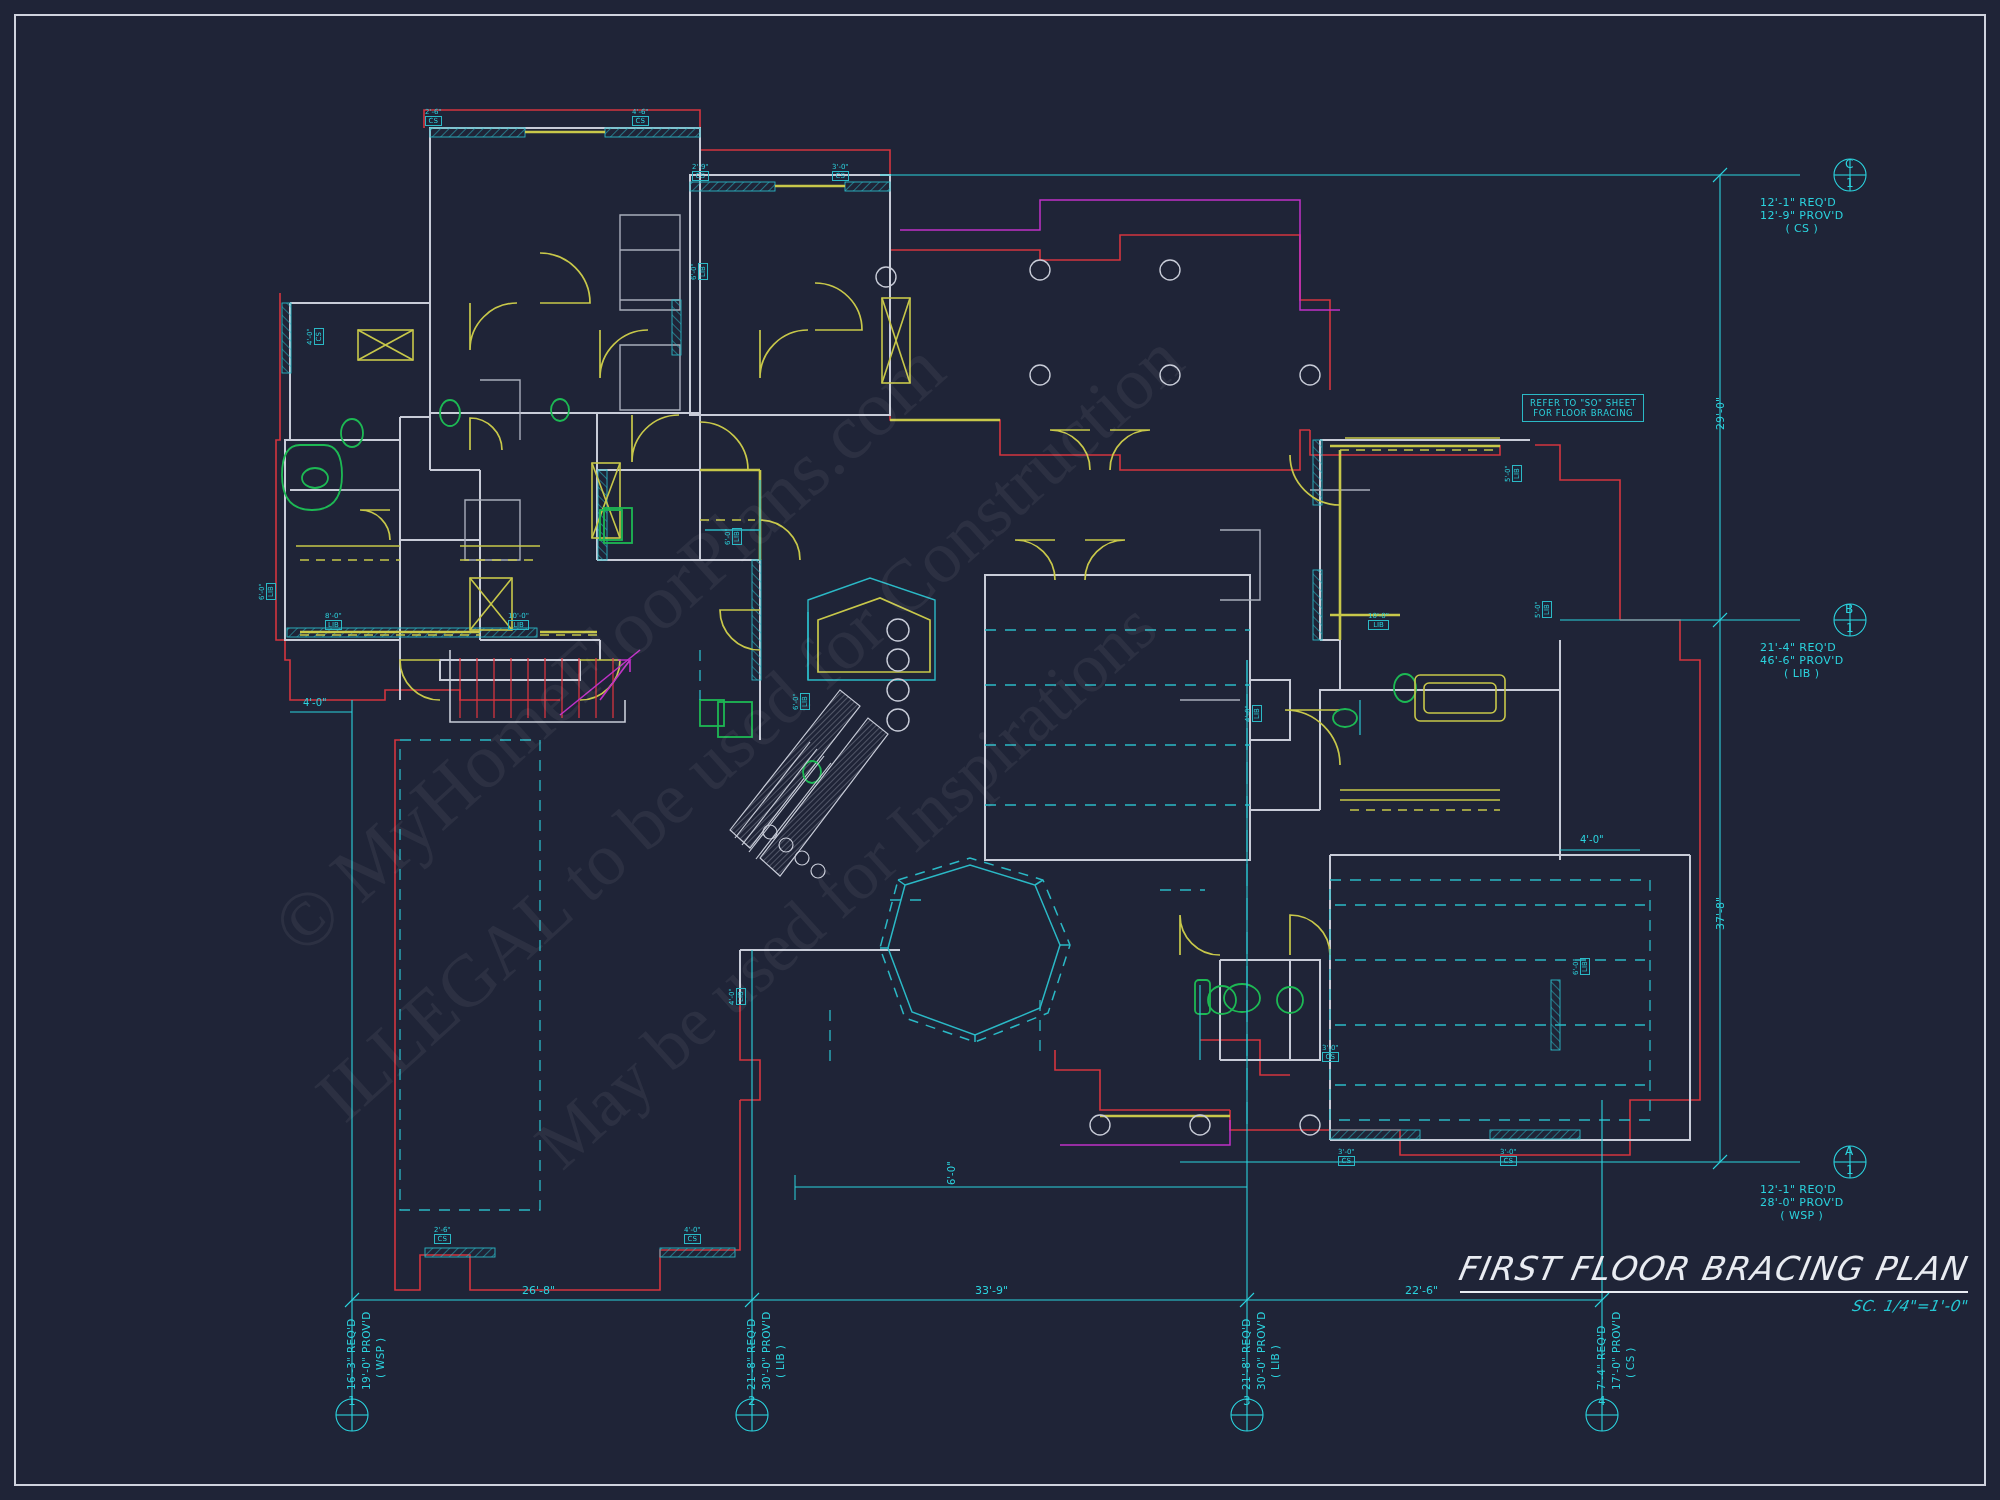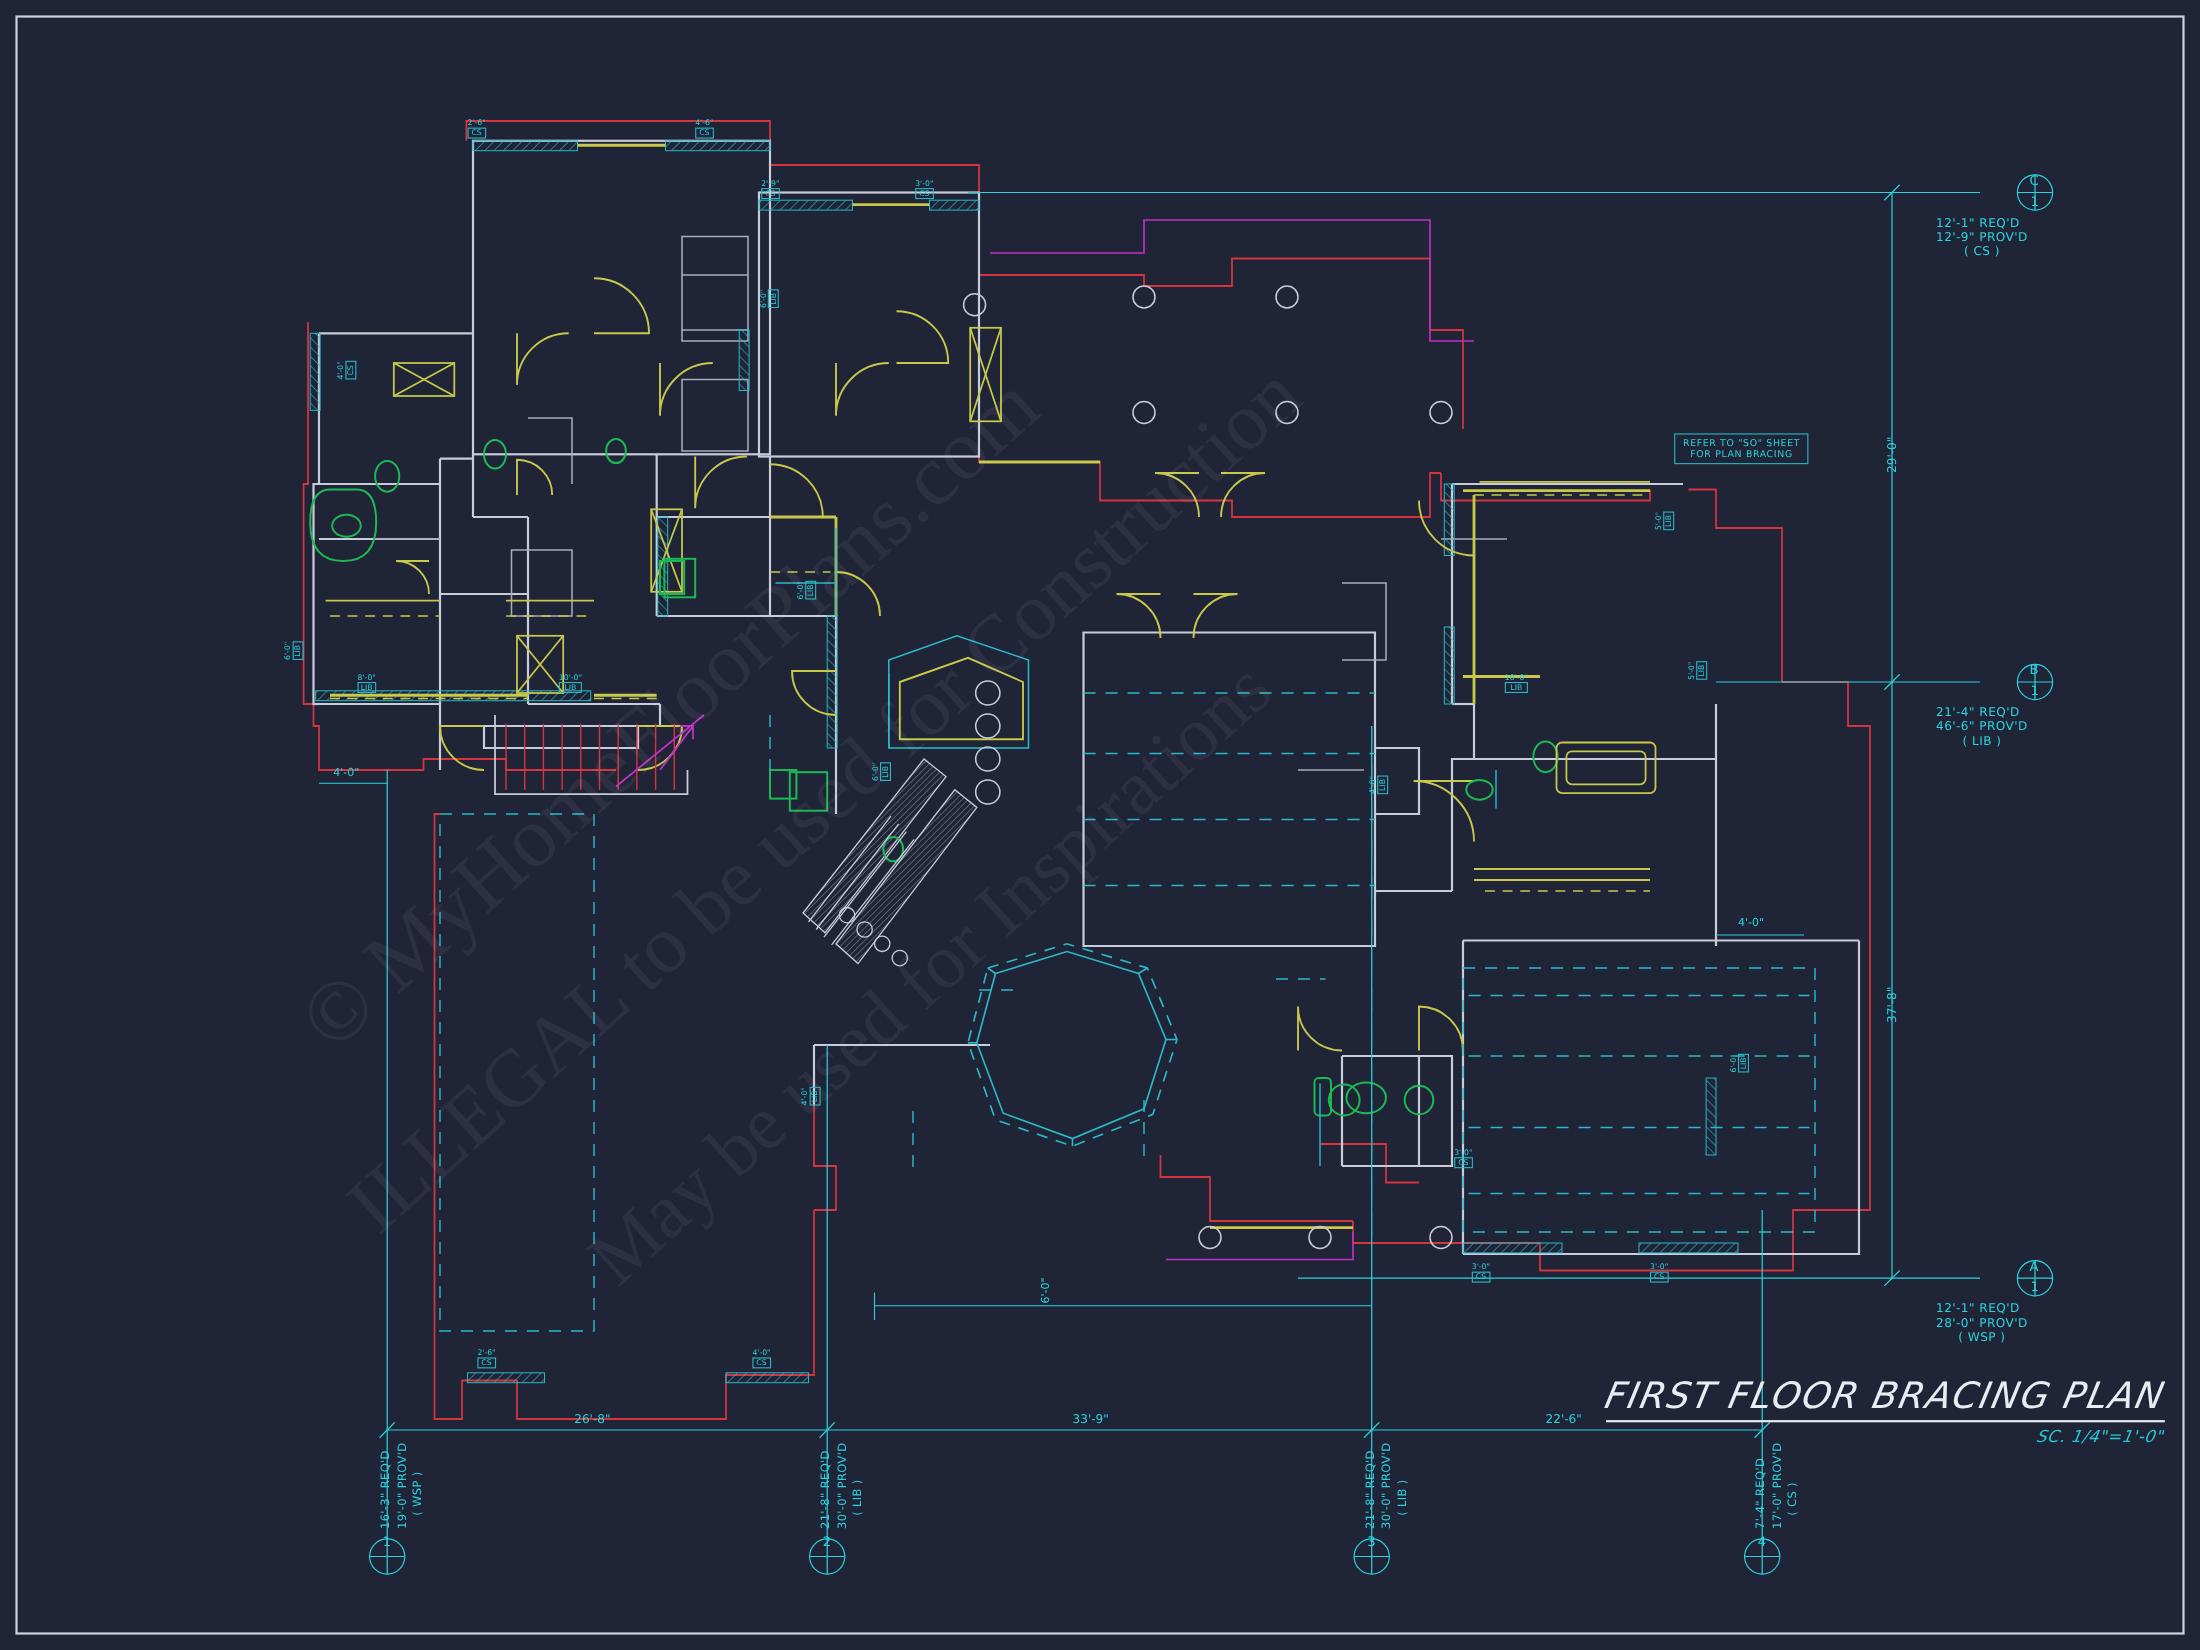--- a/index.html
+++ b/index.html
@@ -401,21 +401,21 @@
   </svg>
 
   <div class="wm">
     <div class="wmtext wm1">© MyHomeFloorPlans.com</div>
     <div class="wmtext wm1" style="left:300px;top:1075px;font-size:74px;">ILLEGAL to be used for Construction</div>
     <div class="wmtext wm2">May be used for Inspirations</div>
   </div>
 
   <div class="notebox">
     <div>REFER TO "SO" SHEET</div>
-    <div>FOR PLAN BRACING</div>
+    <div>FOR FLOOR BRACING</div>
   </div>
 
   <div class="calloutwrap" style="left:1760px;top:196px;">
     <div class="cl-line1">12'-1" REQ'D</div>
     <div class="cl-line2">12'-9" PROV'D</div>
     <div class="cl-line3">( CS )</div>
   </div>
   <div class="bubletxt" style="left:1845px;top:157px;">C</div>
   <div class="bubletxt" style="left:1846px;top:176px;">1</div>
 

